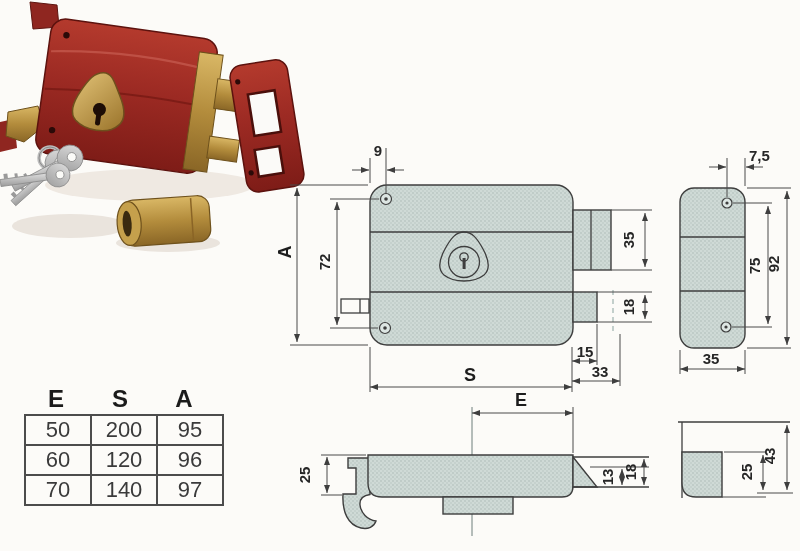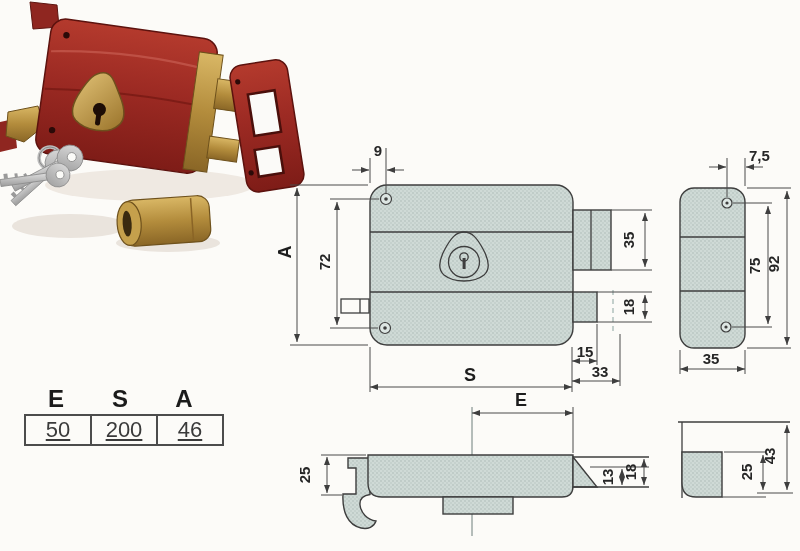--- a/index.html
+++ b/index.html
@@ -15,21 +15,21 @@
   .bodyfill{fill:url(#stip);stroke:#3e3e3e;stroke-width:1.4;}
   .holefill{fill:#dde6e3;stroke:#3e3e3e;stroke-width:1.2;}
   .dim{font:700 15px "Liberation Sans",sans-serif;fill:#262626;}
   .dimL{font:700 18px "Liberation Sans",sans-serif;fill:#1d1d1d;}
   
   .table-wrap{position:absolute;left:24px;top:386px;width:192px;}
   .thead{display:flex;height:28px;}
   .thead span{width:64px;text-align:center;font-weight:700;font-size:24px;color:#1b1b1b;line-height:26px;}
   table.sizes{border-collapse:collapse;width:192px;table-layout:fixed;}
   table.sizes td{border:2px solid #4c4c4c;width:64px;height:28px;text-align:center;
-                 font-size:22px;color:#3a3a3a;padding:0;font-weight:400;text-decoration:underline;}
+                 font-size:22px;color:#3a3a3a;padding:0;font-weight:400;}
 </style>
 </head>
 <body>
 
 <div class="canvas">
 
 <svg width="800" height="551" viewBox="0 0 800 551">
   <defs>
     <pattern id="stip" width="4" height="4" patternUnits="userSpaceOnUse">
       <rect width="4" height="4" fill="#cfdad6"></rect>
@@ -267,19 +267,29 @@
   <div class="thead">
     <span>E</span>
     <span>S</span>
     <span>A</span>
   </div>
   <table class="sizes">
     <tbody>
           <tr>
       <td>50</td>
       <td>200</td>
-      <td>46</td>
+      <td>95</td>
+    </tr>
+    <tr>
+      <td>60</td>
+      <td>120</td>
+      <td>96</td>
+    </tr>
+    <tr>
+      <td>70</td>
+      <td>140</td>
+      <td>97</td>
     </tr>
   </tbody>
       </table>
 </div>
 
 </div>
 
 </body></html>

